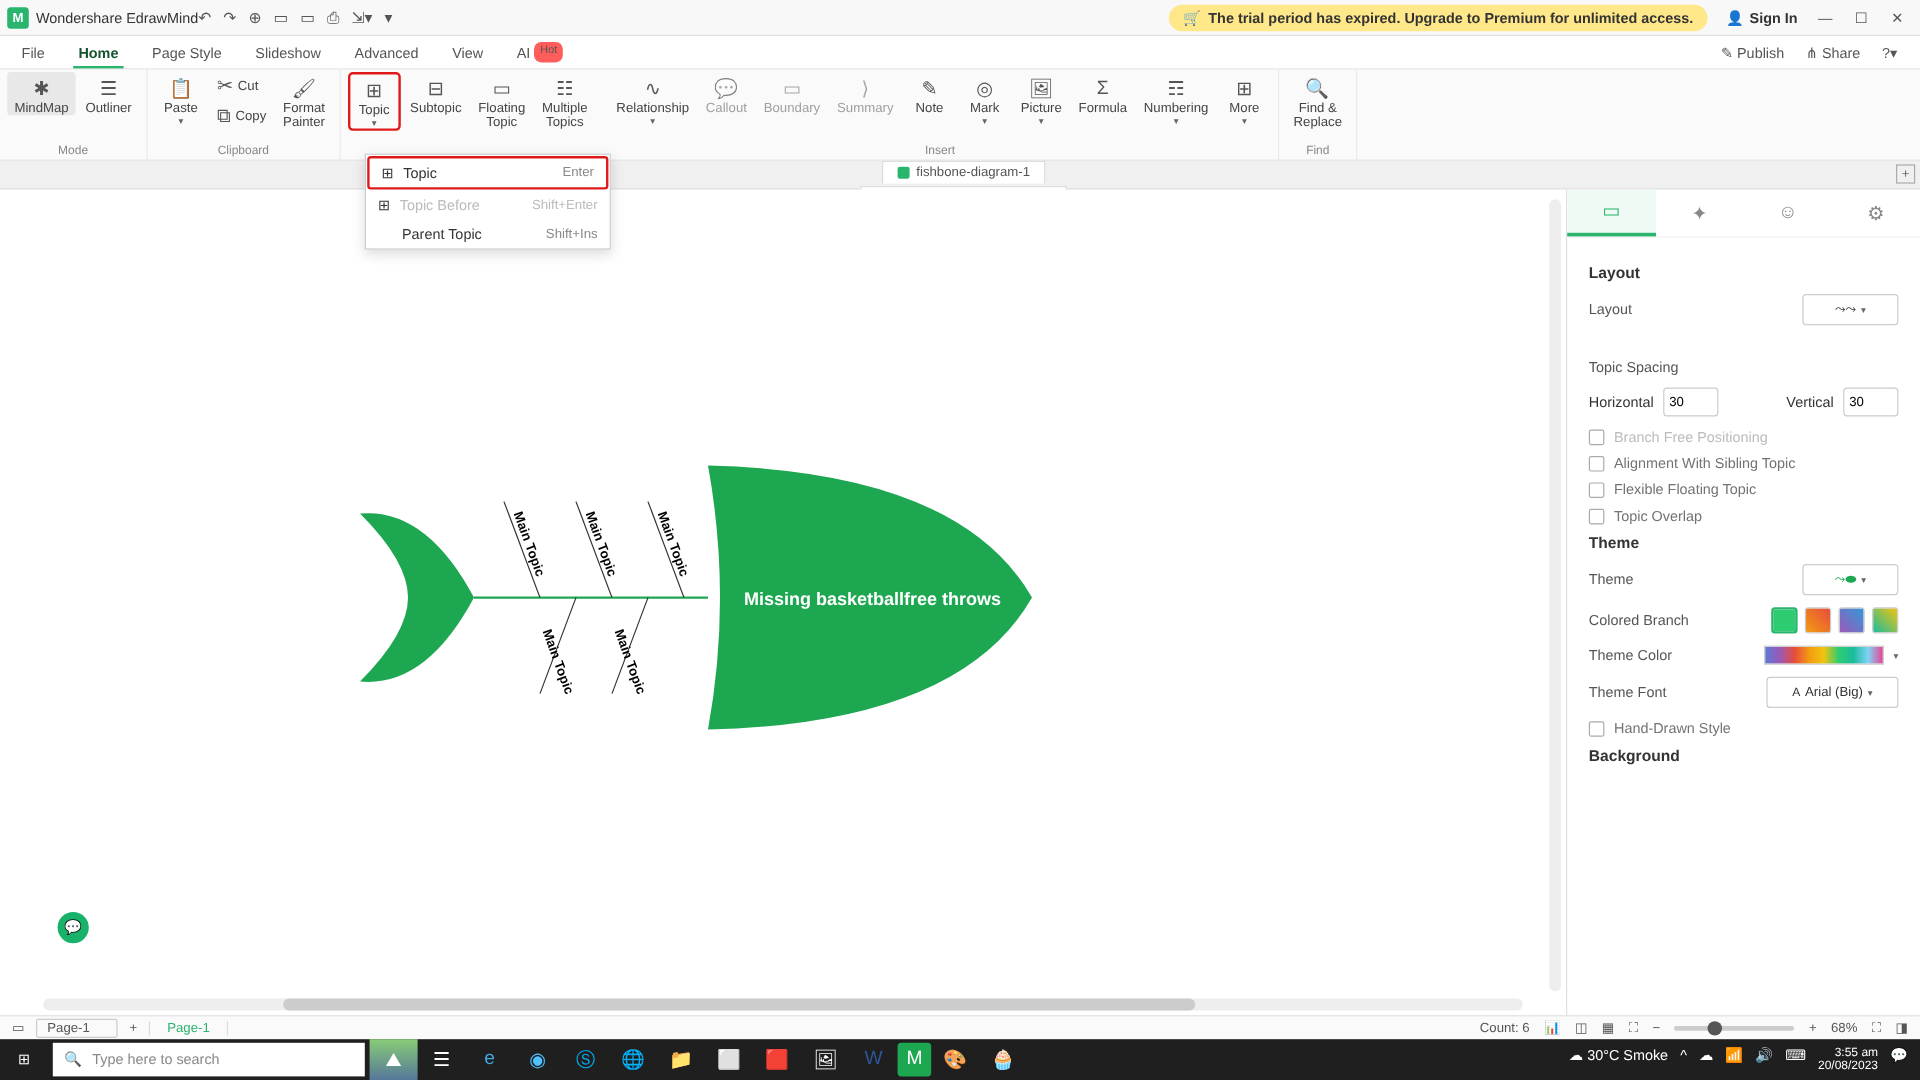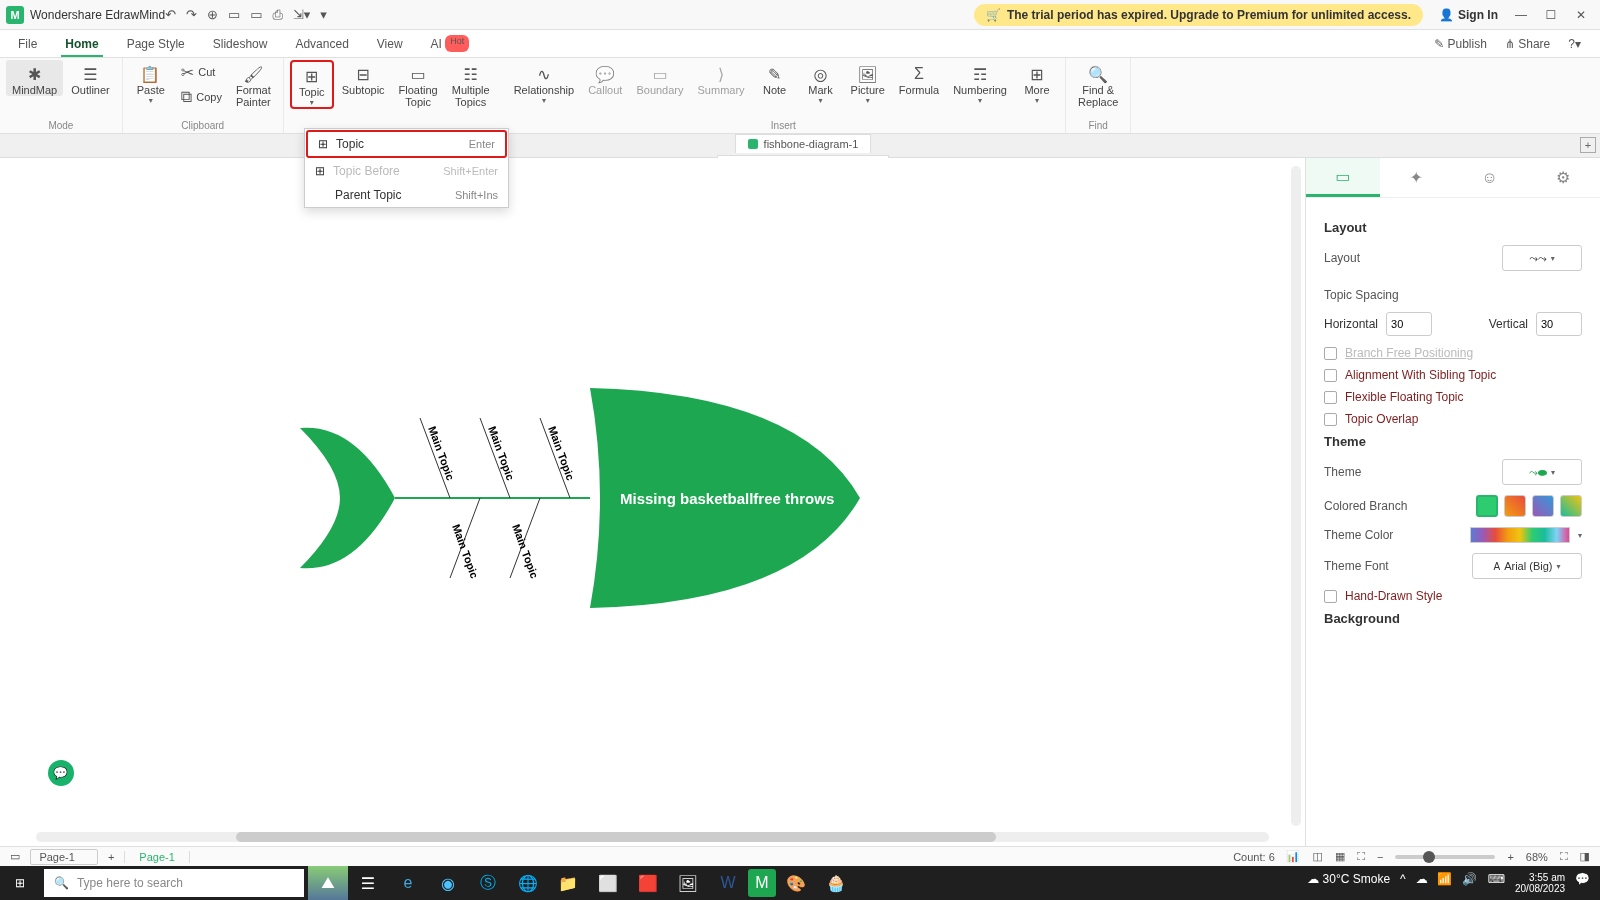--- a/index.html
+++ b/index.html
@@ -64,22 +64,22 @@
 .rpanel { position: absolute; right: 0; top: 158px; width: 295px; bottom: 54px; background: #fff; border-left: 1px solid #e0e0e0; display: flex; flex-direction: column; }
 .rtabs { height: 40px; display: flex; border-bottom: 1px solid #eee; }
 .rtabs div { flex: 1; display: flex; align-items: center; justify-content: center; color: #888; cursor: pointer; font-size: 16px; }
 .rtabs div.active { border-bottom: 3px solid #2ab56f; color: #2ab56f; background: #f0faf5; }
 .rcontent { padding: 14px 18px; overflow-y: auto; flex: 1; }
 .rsection-title { font-weight: 600; font-size: 13px; margin: 8px 0 10px; }
 .rrow { display: flex; align-items: center; margin: 10px 0; gap: 8px; }
 .rrow .rlbl { font-size: 12px; color: #555; flex: 1; }
 .rselect { width: 80px; height: 26px; border: 1px solid #ccc; border-radius: 3px; display: flex; align-items: center; justify-content: center; font-size: 11px; gap: 4px; }
 .rnum { width: 46px; height: 24px; border: 1px solid #ccc; border-radius: 3px; padding: 0 4px; font-size: 11px; }
-.rcheck { display: flex; align-items: center; gap: 8px; margin: 8px 0; font-size: 12px; color: #7f1d1d; }
-.rcheck.disabled { color: #bbb; text-decoration: underline; }
+.rcheck { display: flex; align-items: center; gap: 8px; margin: 8px 0; font-size: 12px; color: #737373; }
+.rcheck.disabled { color: #bbb; }
 .rcheck .box { width: 13px; height: 13px; border: 1px solid #aaa; border-radius: 2px; }
 .color-swatches { display: flex; gap: 6px; }
 .swatch { width: 22px; height: 22px; border: 1px solid #ccc; border-radius: 3px; }
 .swatch.sel { border: 2px solid #2ab56f; }
 .color-strip { width: 100px; height: 16px; background: linear-gradient(90deg, #5b7bd5, #9b59b6, #e74c3c, #f39c12, #f1c40f, #2ecc71, #1abc9c, #7fd3f7, #e84393); border: 1px solid #ccc; }
 
 
 .statusbar { position: absolute; left: 0; right: 0; bottom: 34px; height: 20px; background: #fafafa; border-top: 1px solid #e0e0e0; display: flex; align-items: center; padding: 0 10px; gap: 10px; font-size: 11px; color: #555; }
 .pagesel { border: 1px solid #ccc; padding: 1px 22px 1px 8px; border-radius: 2px; position: relative; }
 .pagetab-active { color: #2ab56f; padding: 0 14px; border-left: 1px solid #ddd; border-right: 1px solid #ddd; }
@@ -336,21 +336,21 @@
   </div>
   <div class="rcontent">
     <div class="rsection-title">Layout</div>
     <div class="rrow">
       <span class="rlbl">Layout</span>
       <div class="rselect">
           <span>⤳⤳</span>
           <span class="dd-arrow">▾</span>
         </div>
     </div>
-    <div style="font-size:12px;color:#555;margin-top:17px">Topic Spacing</div>
+    <div style="font-size:12px;color:#555;margin-top:28px">Topic Spacing</div>
     <div class="rrow">
       <span>Horizontal</span>
       <input class="rnum" value="30" style="">
       <span style="flex:1"></span>
       <span>Vertical</span>
       <input class="rnum" value="30" style="">
     </div>
     <div class="rcheck disabled">
         <span class="box"></span>
         <span>Branch Free Positioning</span>

